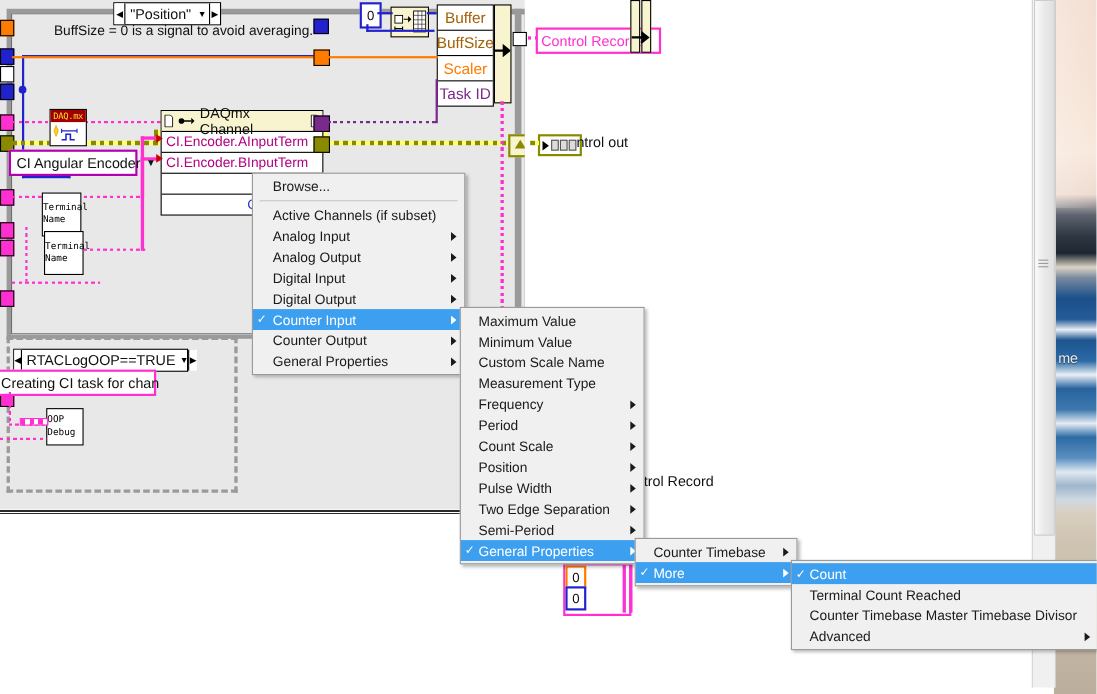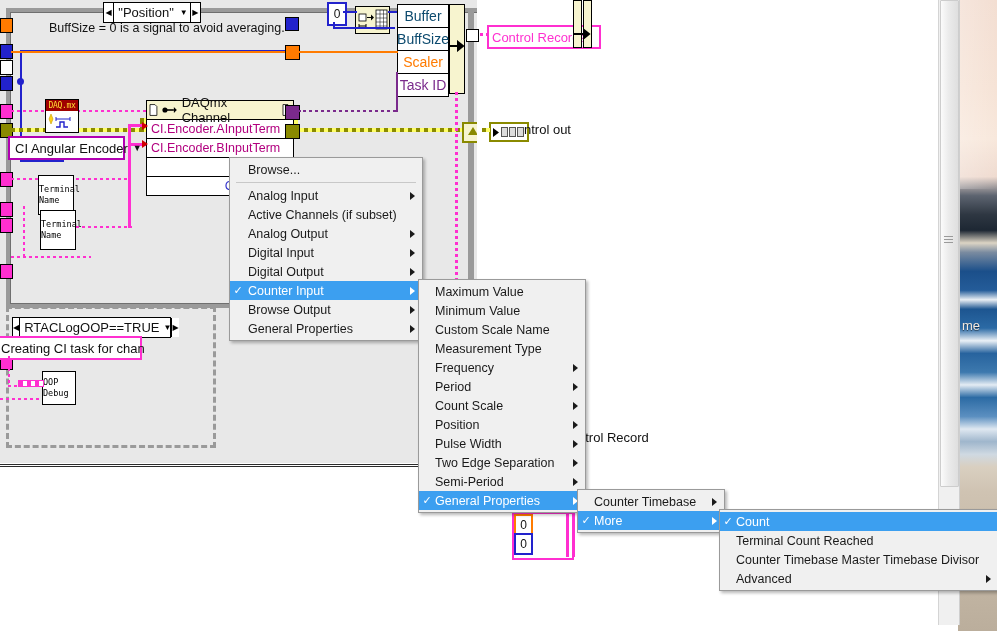--- a/index.html
+++ b/index.html
@@ -152,21 +152,21 @@
   .pn-in{color:#b2007f;justify-content:flex-start !important;padding-left:4px;}
   .pn-out{color:#3333cc;}
 
   
   .clusterbox{position:absolute;border:1px solid #000;background:#ffffff;}
   .clusterbox .cl-row{
     height:22px;display:flex;align-items:center;justify-content:center;
     border-bottom:1px solid #000;font-size:14px;padding:0 8px;white-space:nowrap;
   }
   .clusterbox .cl-row:last-child{border-bottom:none;}
-  .cl-blue{color:#0c4a6e;text-align:center;}
+  .cl-blue{color:#a16207;text-align:center;}
   .cl-orange{color:#ff7b00;}
   .cl-purple{color:#7a2a8c;}
 
   .bundle-bar{position:absolute;background:#f7f4cf;border:1px solid #000;}
 
   
   .pinkbox{
     position:absolute;border:2px solid #ff2fd0;background:#ffffff;
     display:flex;align-items:center;padding:0 3px;font-size:13px;color:#111;
     white-space:nowrap;height:20px;
@@ -499,26 +499,26 @@
 </div>
 
 <div class="menu" id="menu-root">
     <div class="mi">
       <span class="chk"></span>
       <span class="lbl">Browse...</span>
     </div>
     <div class="sep"></div>
     <div class="mi">
       <span class="chk"></span>
+      <span class="lbl">Active Channels (if subset)</span>
+    </div>
+    <div class="mi">
+      <span class="chk"></span>
       <span class="lbl">Analog Input</span>
       <span class="arw"></span>
-    </div>
-    <div class="mi">
-      <span class="chk"></span>
-      <span class="lbl">Active Channels (if subset)</span>
     </div>
     <div class="mi">
       <span class="chk"></span>
       <span class="lbl">Analog Output</span>
       <span class="arw"></span>
     </div>
     <div class="mi">
       <span class="chk"></span>
       <span class="lbl">Digital Input</span>
       <span class="arw"></span>
@@ -528,21 +528,21 @@
       <span class="lbl">Digital Output</span>
       <span class="arw"></span>
     </div>
     <div class="mi sel">
       <span class="chk">✓</span>
       <span class="lbl">Counter Input</span>
       <span class="arw"></span>
     </div>
     <div class="mi">
       <span class="chk"></span>
-      <span class="lbl">Browse Output</span>
+      <span class="lbl">Counter Output</span>
       <span class="arw"></span>
     </div>
     <div class="mi">
       <span class="chk"></span>
       <span class="lbl">General Properties</span>
       <span class="arw"></span>
     </div>
   </div>
 <div class="menu" id="menu-counter-input">
     <div class="mi">

